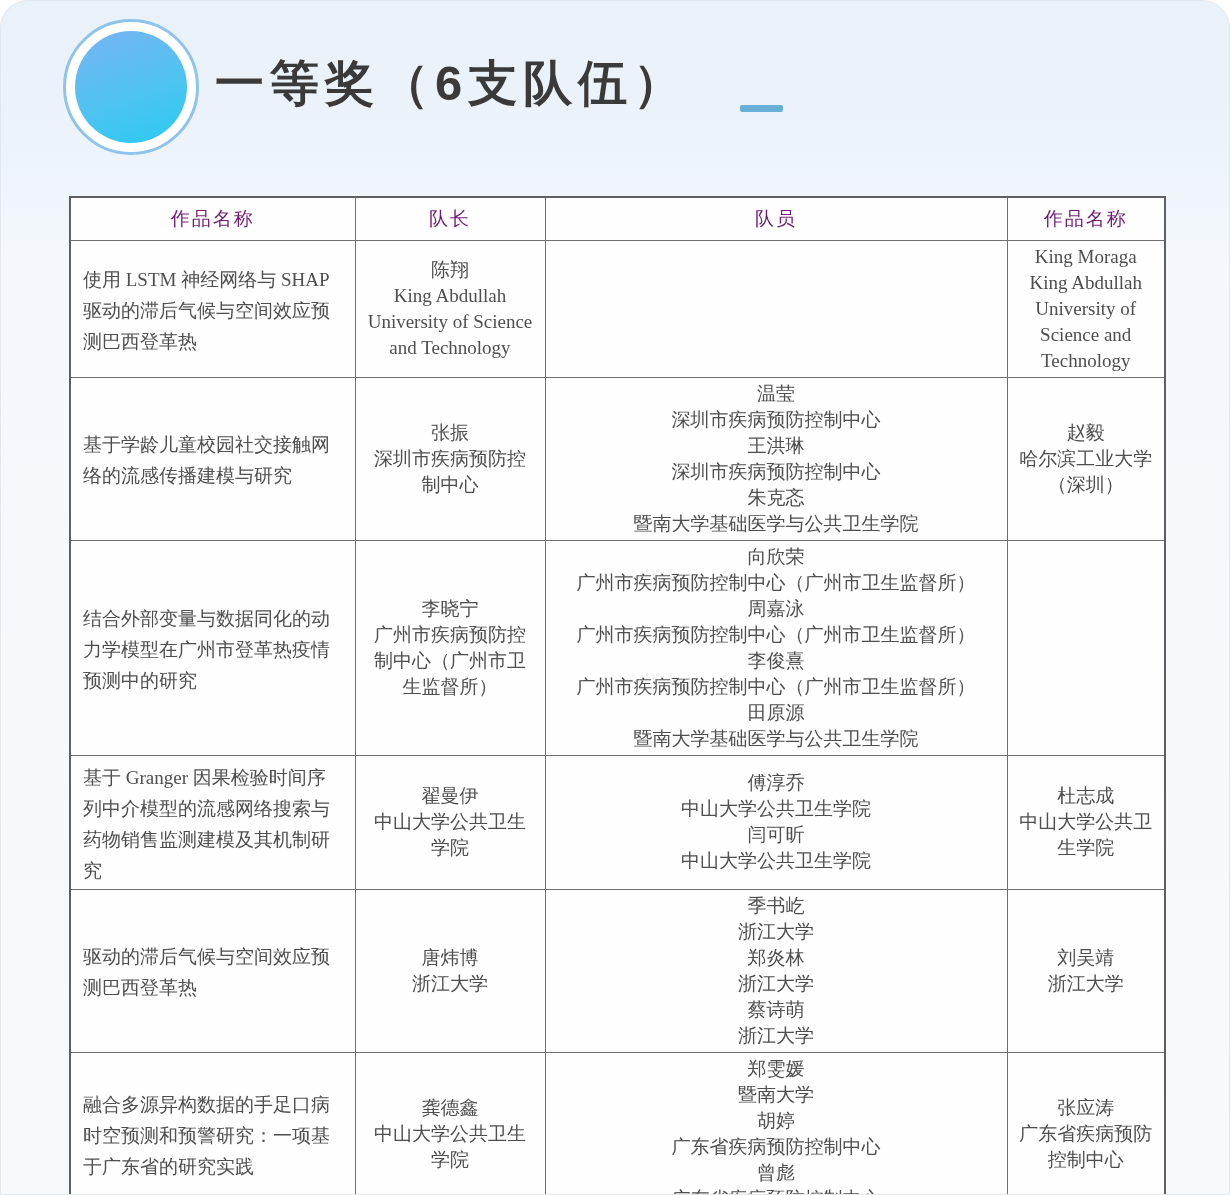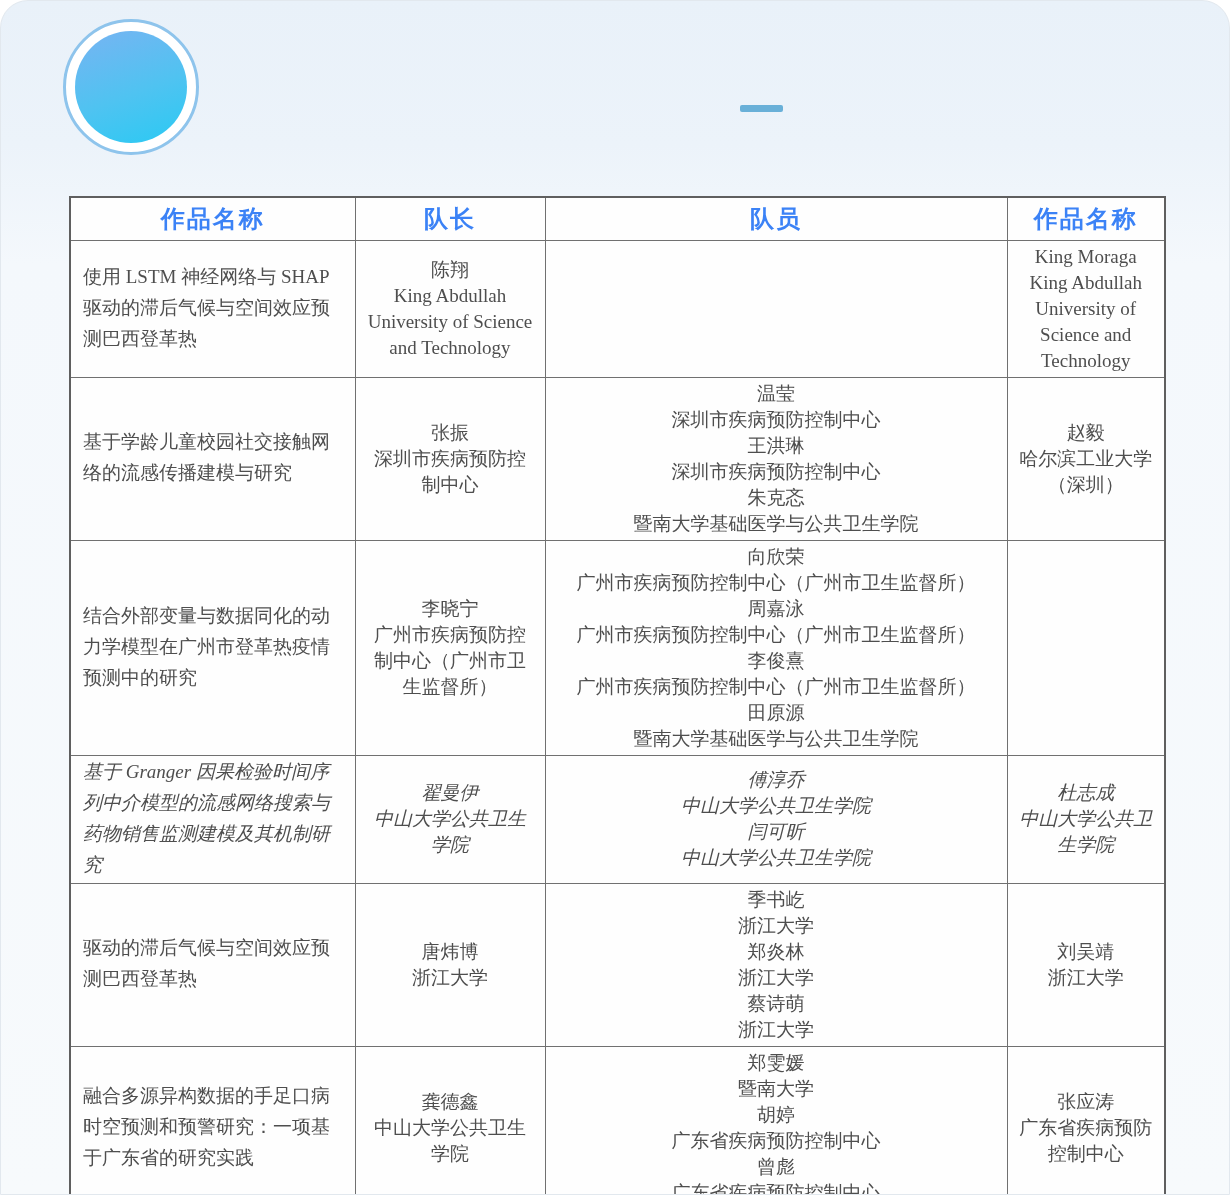--- a/index.html
+++ b/index.html
@@ -51,50 +51,51 @@
     background: #fefefe;
     border: 2px solid #5f5f5f;
     font-family: "Liberation Serif", "DejaVu Serif", serif;
   }
   .award-table th, .award-table td {
     border: 1.5px solid #707070;
     vertical-align: middle;
   }
   .award-table th {
     height: 43px;
-    font-size: 24px; font-weight: 700;
+    font-size: 19px; font-weight: 400;
     letter-spacing: 2px;
-    color: #3b82f6;
+    color: #701a75;
   }
   .award-table td {
     font-size: 19px;
     color: #4e4e4e;
     text-align: center;
     padding: 3px 10px;
   }
-  .award-table td.c-title { text-align: left; padding: 0 10px 3px 12px; }
+  .award-table td.c-title { text-align: left; padding: 6px 10px 3px 12px; }
   .title-text { line-height: 31px; }
   .person-name, .person-org { line-height: 26px; }
 
   .award-table tbody tr:nth-child(1) { height: 134px; }
   .award-table tbody tr:nth-child(2) { height: 160px; }
   .award-table tbody tr:nth-child(3) { height: 208px; }
-  .award-table tbody tr:nth-child(4) { height: 106px; font-style: italic; }
+  .award-table tbody tr:nth-child(4) { height: 106px; }
   .award-table tbody tr:nth-child(5) { height: 160px; }
   .award-table tbody tr:nth-child(6) { height: 154px; }
 </style>
 </head>
 <body>
 
 <div class="card">
 
   <div class="badge-ring">
     <div class="badge-core"></div>
   </div>
 
+  <div class="page-title">一等奖（6支队伍）</div>
   <div class="title-dash"></div>
 
   <div class="table-wrap">
     <table class="award-table">
       <colgroup>
         <col style="width:285px">
         <col style="width:190px">
         <col style="width:462px">
         <col style="width:158px">
       </colgroup>

